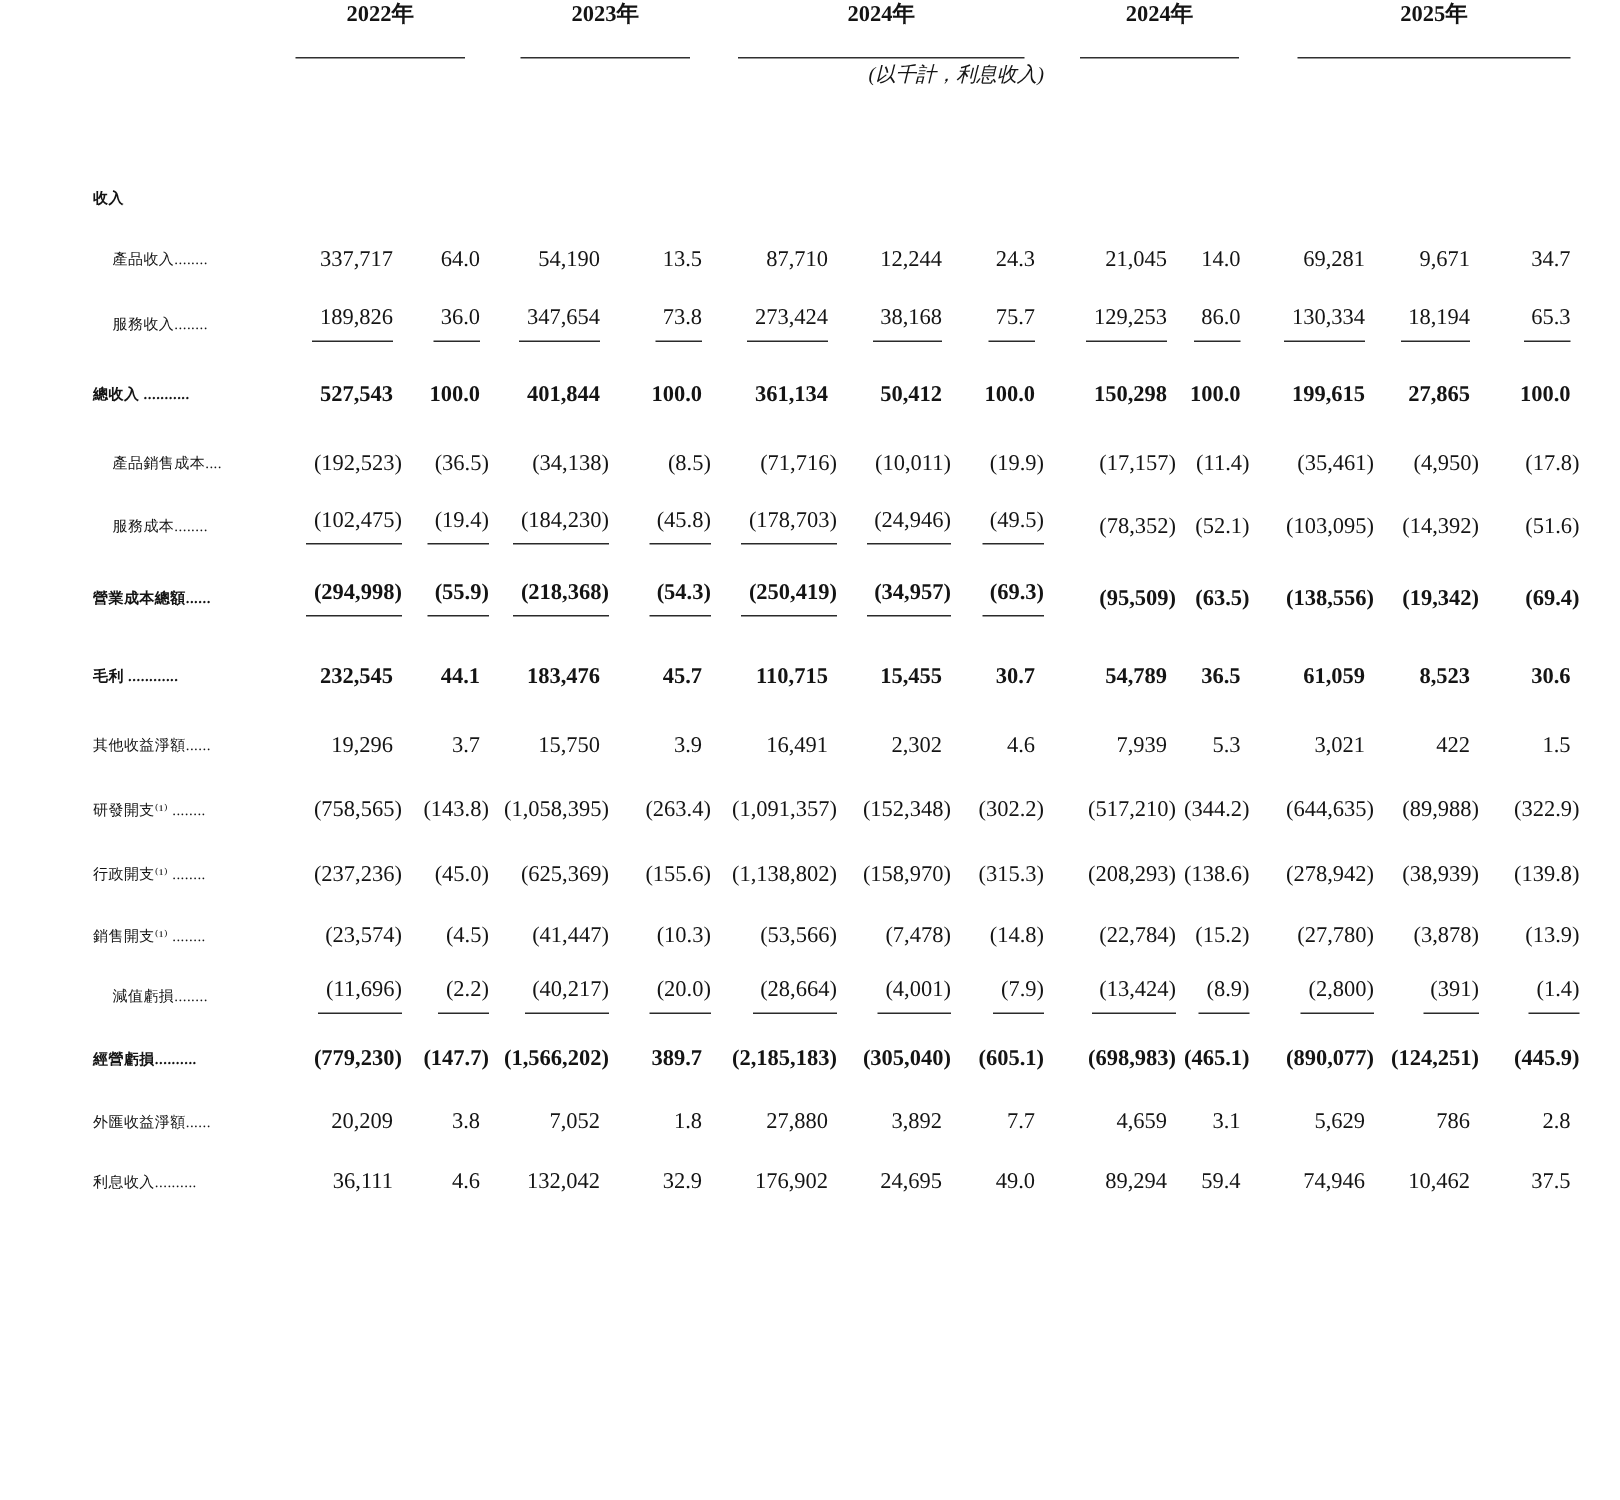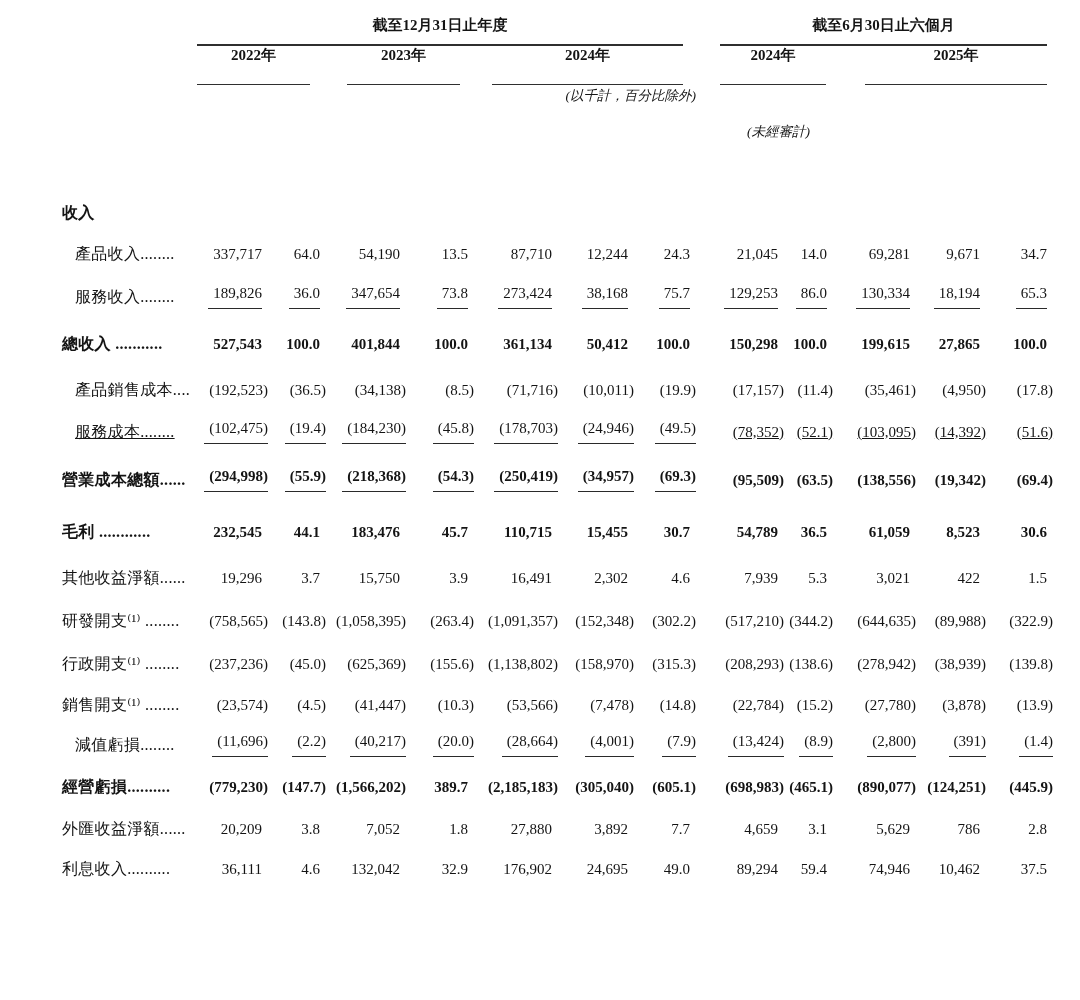--- a/index.html
+++ b/index.html
@@ -12,21 +12,21 @@
   table{
     border-collapse:collapse;table-layout:fixed;
     margin-left:62px;width:992px;
   }
   td{
     padding:0 7px 0 0;vertical-align:middle;
     font-size:15px;white-space:nowrap;overflow:visible;
     text-align:right;
   }
   td.lbl{
-    text-align:left;font-size:16px;padding-right:0;letter-spacing:0.3px;
+    text-align:left;font-size:10px;padding-right:0;letter-spacing:0.3px;
   }
   td.lbl.ind{padding-left:13px;}
   .b{font-weight:bold;}
   td.paren{padding-right:1px;}
   .ul{
     display:inline-block;border-bottom:1.6px solid #2a2a2a;
     padding-bottom:6px;padding-left:5px;
   }
   
   thead td{vertical-align:bottom;}
@@ -63,56 +63,42 @@
       <col style="width:84px">
         <col style="width:76px">
         <col style="width:62px">
       <col style="width:88px">
         <col style="width:49px">
       <col style="width:83px">
         <col style="width:70px">
         <col style="width:67px">
     </colgroup>
     <thead>
-      <tr style="height:46px">
-        <td></td>
-        <td colspan="7">
-          <div class="grphdr g1">截至12月31日止年度</div>
-        </td>
-        <td colspan="5">
-          <div class="grphdr g2">截至6月30日止六個月</div>
-        </td>
-      </tr>
       <tr style="height:38px">
         <td></td>
         <td colspan="2">
           <div class="yearhdr y22">2022年</div>
         </td>
         <td colspan="2">
           <div class="yearhdr y23">2023年</div>
         </td>
         <td colspan="3">
           <div class="yearhdr y24">2024年</div>
         </td>
         <td colspan="2">
           <div class="yearhdr y24h">2024年</div>
         </td>
         <td colspan="3">
           <div class="yearhdr y25">2025年</div>
         </td>
       </tr>
       <tr style="height:30px">
         <td colspan="5"></td>
-        <td colspan="3" class="note">(以千計，百分比除外)</td>
+        <td colspan="3" class="note">(以千計，利息收入)</td>
         <td colspan="5"></td>
-      </tr>
-      <tr style="height:35px">
-        <td colspan="8"></td>
-        <td colspan="2" class="note2">(未經審計)</td>
-        <td colspan="3"></td>
       </tr>
       <tr style="height:43px">
           <td colspan="13"></td>
         </tr>
     </thead>
     <tbody>
         <tr style="height: 40px;">
           <td class="lbl b">收入</td>
           <td></td>
           <td></td>
@@ -180,21 +166,21 @@
           <td class="paren"><span>(8.5)</span></td>
           <td class="paren"><span>(71,716)</span></td>
           <td class="paren"><span>(10,011)</span></td>
           <td class="paren"><span>(19.9)</span></td>
           <td class="paren"><span>(17,157)</span></td>
           <td class="paren"><span>(11.4)</span></td>
           <td class="paren"><span>(35,461)</span></td>
           <td class="paren"><span>(4,950)</span></td>
           <td class="paren"><span>(17.8)</span></td>
         </tr>
-        <tr style="height: 42px; text-decoration: underline;">
+        <tr style="height: 42px;">
           <td class="lbl ind">服務成本........</td>
           <td class="paren"><span class="ul">(102,475)</span></td>
           <td class="paren"><span class="ul">(19.4)</span></td>
           <td class="paren"><span class="ul">(184,230)</span></td>
           <td class="paren"><span class="ul">(45.8)</span></td>
           <td class="paren"><span class="ul">(178,703)</span></td>
           <td class="paren"><span class="ul">(24,946)</span></td>
           <td class="paren"><span class="ul">(49.5)</span></td>
           <td class="paren"><span>(78,352)</span></td>
           <td class="paren"><span>(52.1)</span></td>

